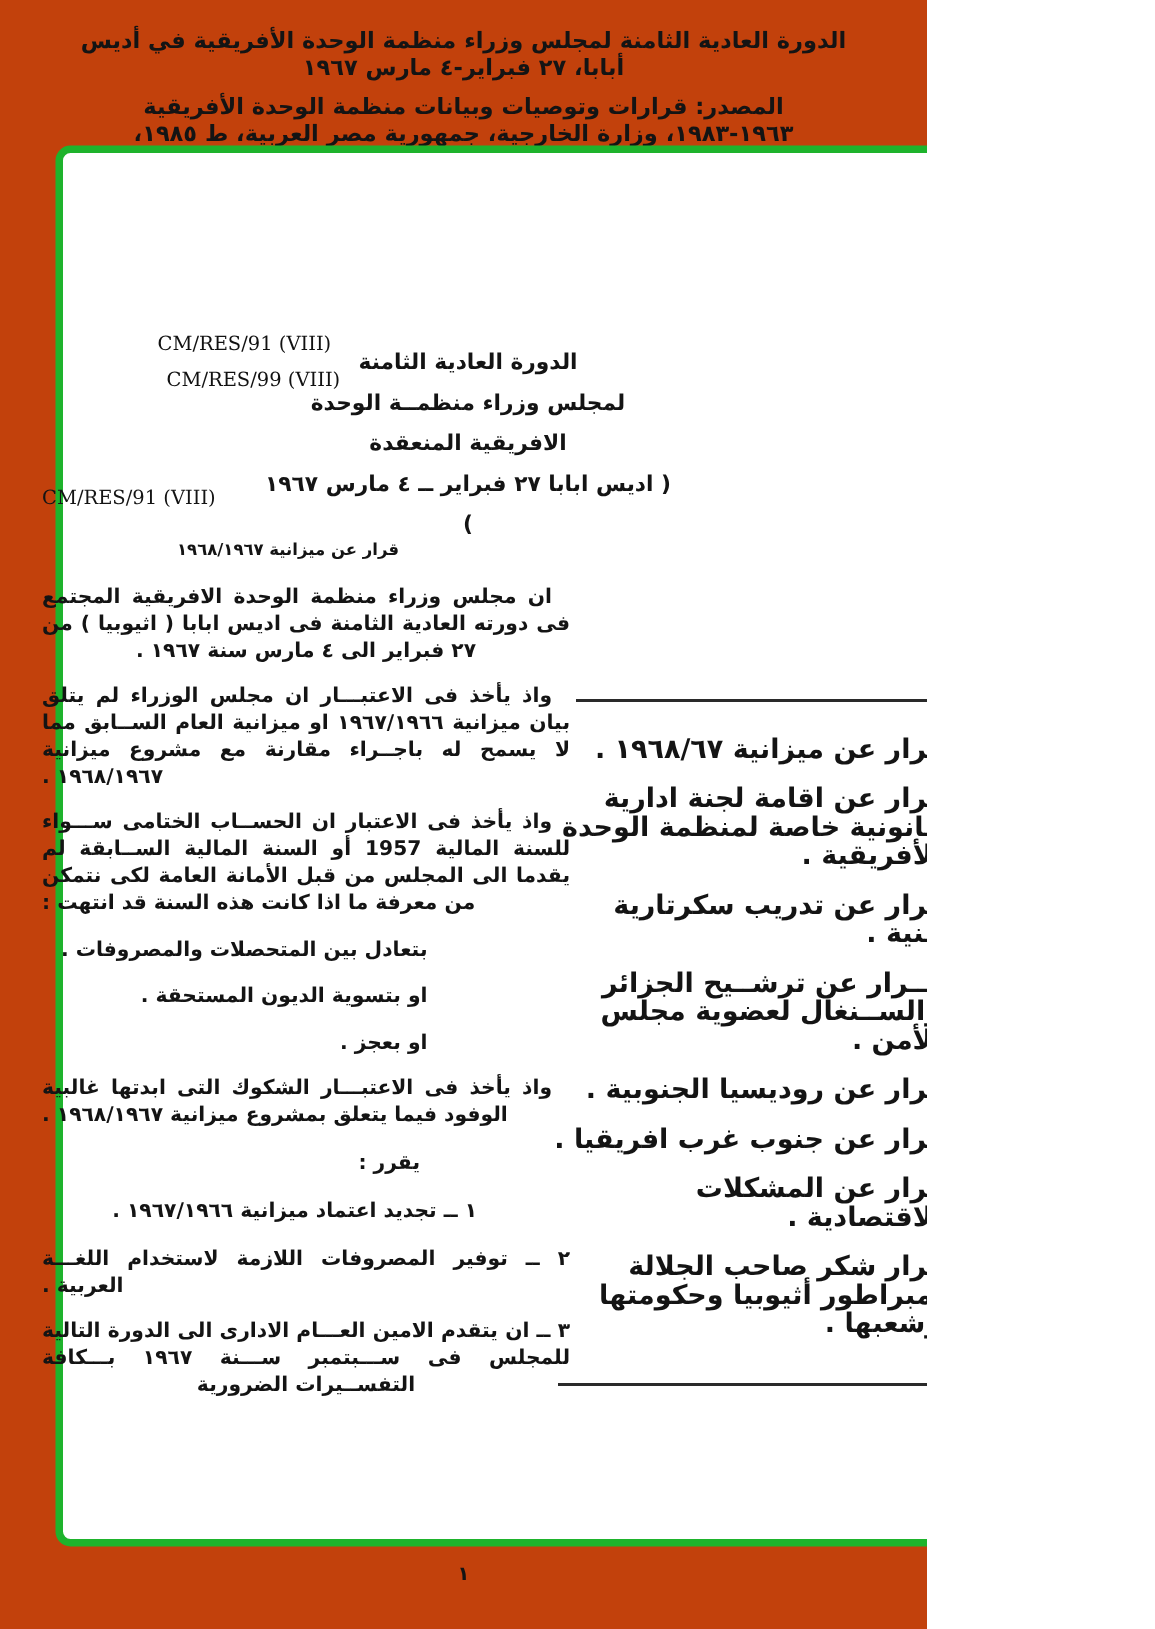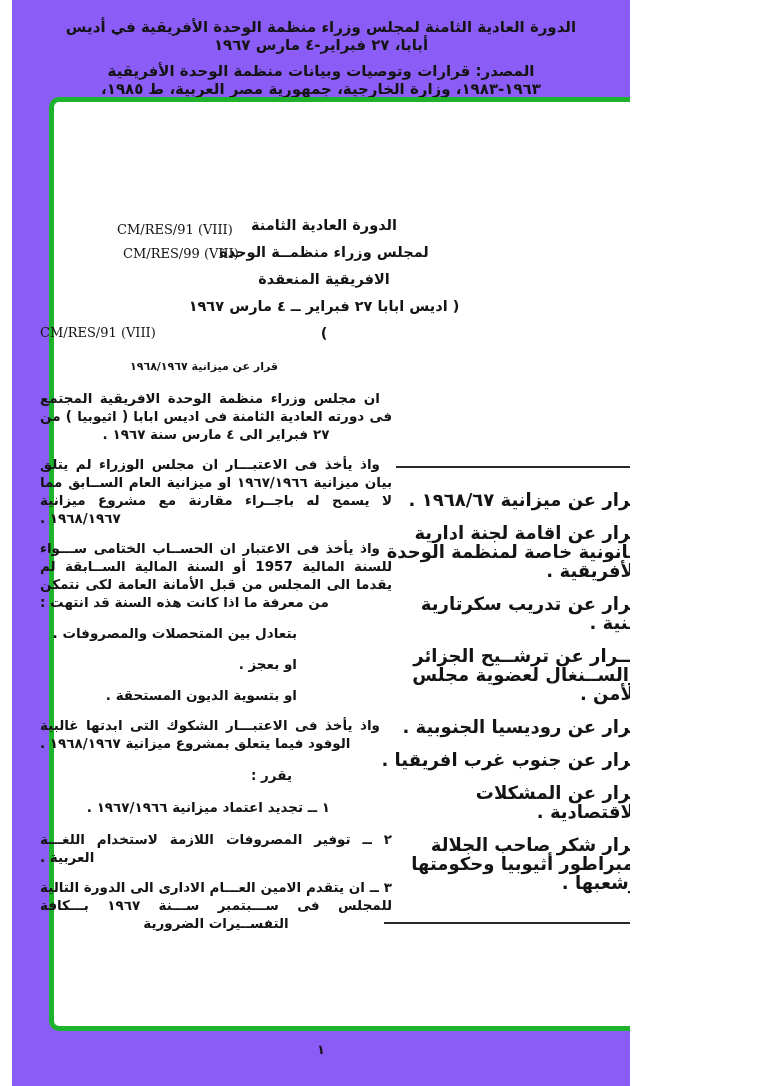--- a/index.html
+++ b/index.html
@@ -1,37 +1,37 @@
 <!DOCTYPE html>
 <html lang="ar" style="--border_green: #1eb32c;"><head>
 <meta charset="utf-8">
 <style>
   html,body { margin:0; padding:0; background:#ffffff; }
   .page {
-    position:relative; width:618px; height:1086px; background:#8b5cf6;
-    font-family:"DejaVu Sans", sans-serif; color:#141414; overflow:hidden;margin-left:12px;
+    position:relative; width:618px; height:1086px; background:#c2410c;
+    font-family:"DejaVu Sans", sans-serif; color:#141414; overflow:hidden;
   }
 
   
   .hdr { position:absolute; top:18px; left:0; right:0; direction:rtl; text-align:center; }
   .hdr-l1 { font-size:15px; font-weight:bold; letter-spacing:0; padding:0 38px; }
   .hdr-l2 { font-size:15px; font-weight:bold; margin-top:8px; padding:0 52px; }
 
   
   .frame {
     position:absolute; left:37px; top:97px; width:698px; height:924px;
     border:5px solid var(--border_green, #1eb32c); border-radius:10px; background:#fff;
   }
 
   
   .refs { position:absolute; left:63px; top:120px; font-family:"DejaVu Serif","Liberation Serif",serif; font-size:13px; color:#111; }
   .refs .r { margin-bottom:9px; white-space:nowrap; }
   .refs .r2 { margin-left:6px; }
 
-  .session { position:absolute; right:292px; top:110px; width:272px; direction:rtl; text-align:center;
+  .session { position:absolute; right:292px; top:127px; width:272px; direction:rtl; text-align:center;
              font-weight:bold; font-size:14.5px; line-height:27px; }
 
   
   .main-col { position:absolute; right:360px; top:222px; width:352px; direction:rtl;
               font-size:13.5px; line-height:18px; }
   .body-ref { direction:ltr; text-align:left; font-family:"DejaVu Serif","Liberation Serif",serif; font-size:13px; }
   .res-title { text-align:center; font-weight:bold; font-size:11px; margin:16px 24px 0 0; white-space:nowrap; }
   .para { margin:12px 0 0; text-align:justify; text-align-last:left; text-indent:12px; font-weight:bold; }
   .para.first { margin-top:13px; text-align-last:center; }
   .bullet { margin:13px 95px 0 0; text-align:right; font-weight:bold; }
@@ -76,22 +76,22 @@
 
     <div class="main-col">
       <div class="body-ref">CM/RES/91 (VIII)</div>
       <div class="res-title">قرار عن ميزانية ١٩٦٨/١٩٦٧</div>
 
       <p class="para first">ان مجلس وزراء منظمة الوحدة الافريقية المجتمع فى دورته العادية الثامنة فى اديس ابابا ( اثيوبيا ) من ٢٧ فبراير الى ٤ مارس سنة ١٩٦٧ .</p>
       <p class="para">واذ يأخذ فى الاعتبـــار ان مجلس الوزراء لم يتلق بيان ميزانية ١٩٦٧/١٩٦٦ او ميزانية العام الســابق مما لا يسمح له باجــراء مقارنة مع مشروع ميزانية ١٩٦٨/١٩٦٧ .</p>
       <p class="para">واذ يأخذ فى الاعتبار ان الحســاب الختامى ســـواء للسنة المالية 1957 أو السنة المالية الســابقة لم يقدما الى المجلس من قبل الأمانة العامة لكى نتمكن من معرفة ما اذا كانت هذه السنة قد انتهت :</p>
 
       <div class="bullet">بتعادل بين المتحصلات والمصروفات .</div>
+      <div class="bullet">او بتسوية الديون المستحقة .</div>
       <div class="bullet">او بعجز .</div>
-      <div class="bullet">او بتسوية الديون المستحقة .</div>
 
       <p class="para">واذ يأخذ فى الاعتبـــار الشكوك التى ابدتها غالبية الوفود فيما يتعلق بمشروع ميزانية ١٩٦٨/١٩٦٧ .</p>
 
       <div class="decides">يقرر :</div>
       <div class="decision-1">١ ــ تجديد اعتماد ميزانية ١٩٦٧/١٩٦٦ .</div>
       <div class="decision-2">٢ ــ توفير المصروفات اللازمة لاستخدام اللغـــة العربية .</div>
       <div class="decision-3">٣ ــ ان يتقدم الامين العـــام الادارى الى الدورة التالية للمجلس فى ســـبتمبر ســـنة ١٩٦٧ بـــكافة التفســيرات الضرورية</div>
     </div>
 
     <div class="side-col">

